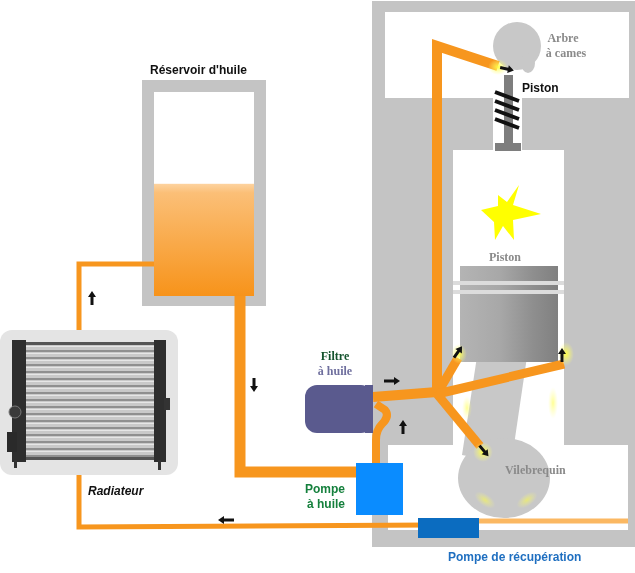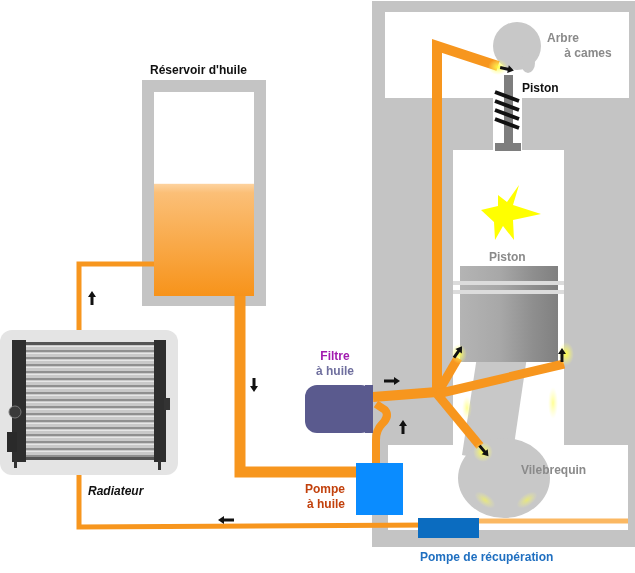--- a/index.html
+++ b/index.html
@@ -1,22 +1,22 @@
 <!DOCTYPE html>
 <html><head>
 <meta charset="utf-8">
 <style>
   html, body { margin: 0; padding: 0; background: #ffffff; }
   body { width: 635px; height: 573px; overflow: hidden; position: relative; font-family: "Liberation Sans", sans-serif; }
   #diagram { position: absolute; left: 0; top: 0; width: 635px; height: 573px; }
   .lbl { position: absolute; font-family: "Liberation Sans", sans-serif; font-weight: bold; font-size: 12px; line-height: 15px; white-space: nowrap; }
   .lbl.dark { color: #111111; }
-  .lbl.grey { color: #8a8a8a; }
-  .lbl.blue { color: #c2410c; }
-  .lbl.blue2 { color: #1f6fc0; }
+  .lbl.grey { color: #8a8a8a; font-family: Liberation Serif, serif; }
+  .lbl.blue { color: #15803d; }
+  .lbl.blue2 { color: #1f6fc0; margin-left: 28px; }
   .center { text-align: center; }
   .right { text-align: right; }
 </style>
 </head>
 <body>
 
 <svg id="diagram" viewBox="0 0 635 573" xmlns="http://www.w3.org/2000/svg">
   <defs>
     <linearGradient id="oilGrad" x1="0" y1="0" x2="0" y2="1">
       <stop offset="0" stop-color="#fdd3a0"></stop>
@@ -189,29 +189,29 @@
 
     <g transform="translate(484,451) rotate(-40)">
       <polygon points="0,7 -4,1 -1.5,1 -1.5,-7 1.5,-7 1.5,1 4,1"></polygon>
     </g>
   </g>
 </svg>
 
 <div class="lbl dark" style="left:150px; top:63px;text-align:center;">Réservoir d'huile</div>
 
 <div class="lbl grey center" style="left:538px; top:31px; width:50px;">Arbre</div>
-<div class="lbl grey center" style="left:558px; top:46px; width:60px;">à cames</div>
+<div class="lbl grey center" style="left:536px; top:46px; width:60px;">à cames</div>
 
 <div class="lbl dark" style="left:522px; top:81px;">Piston</div>
 
 <div class="lbl grey" style="left:489px; top:250px;text-align:center;">Piston</div>
 
-<div class="lbl grey center" style="left:310px; top:349px; width:50px; color:#a21caf;">Filtre</div>
+<div class="lbl grey center" style="left:310px; top:349px; width:50px; color:#14532d;">Filtre</div>
 <div class="lbl grey center" style="left:305px; top:364px; width:60px; color:#6f6f9e;">à huile</div>
 
 <div class="lbl blue right" style="left:295px; top:482px; width:50px;">Pompe</div>
 <div class="lbl blue right" style="left:285px; top:497px; width:60px;">à huile</div>
 
-<div class="lbl grey" style="left:521px; top:463px;">Vilebrequin</div>
+<div class="lbl grey" style="left:505px; top:463px;">Vilebrequin</div>
 
 <div class="lbl dark" style="left:88px; top:484px;font-style:italic;">Radiateur</div>
 
 <div class="lbl blue2" style="left:420px; top:550px;">Pompe de récupération</div>
 
 </body></html>

